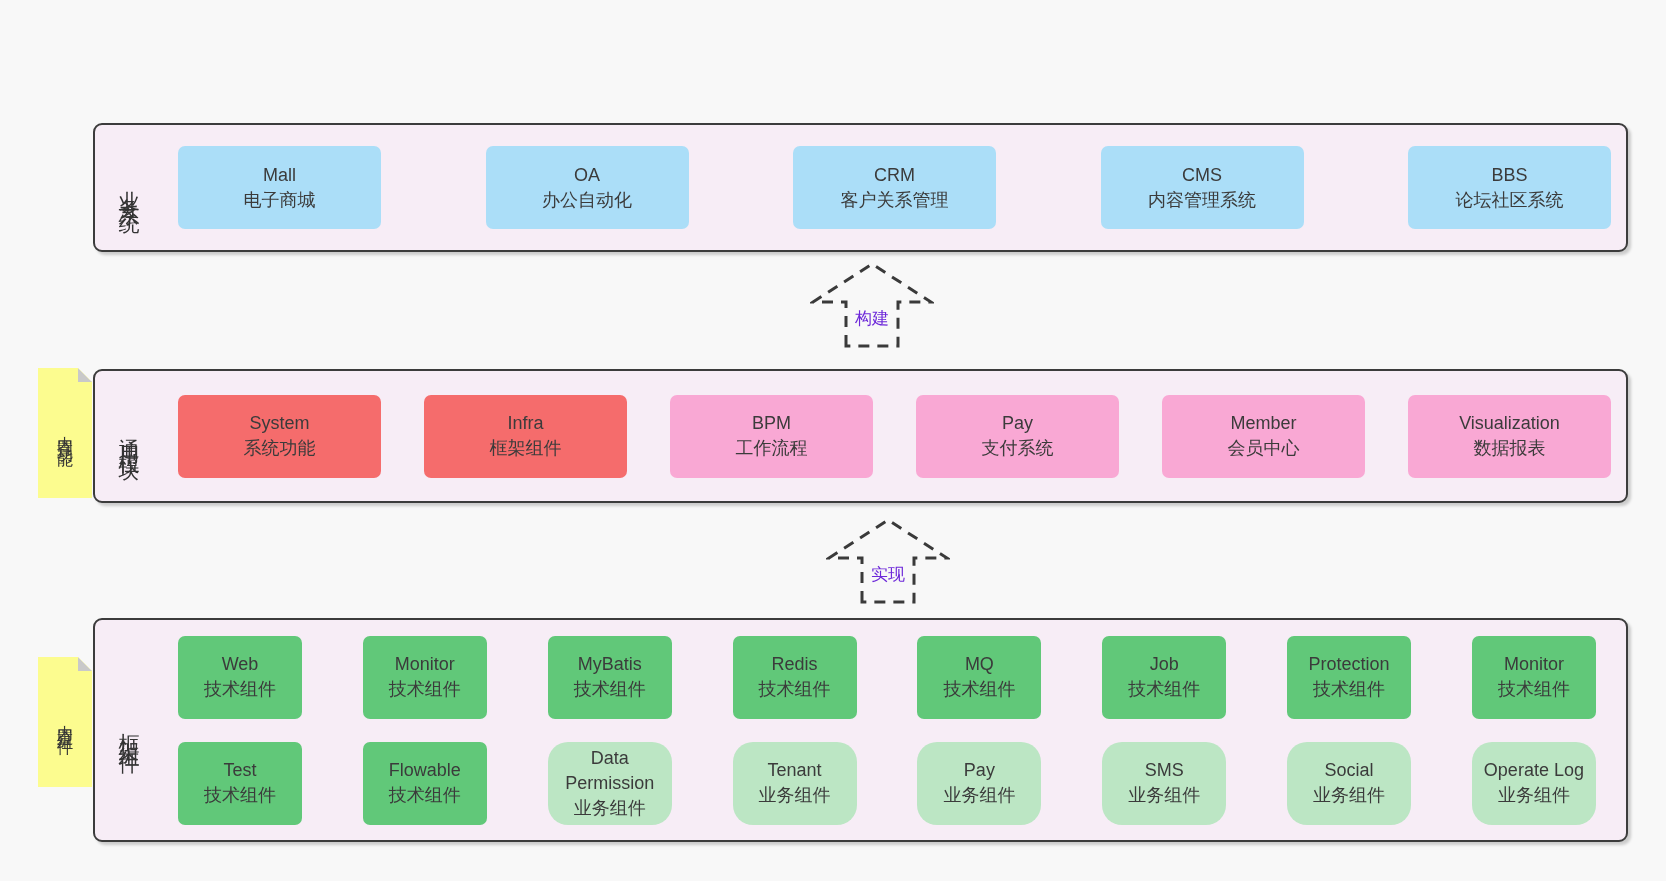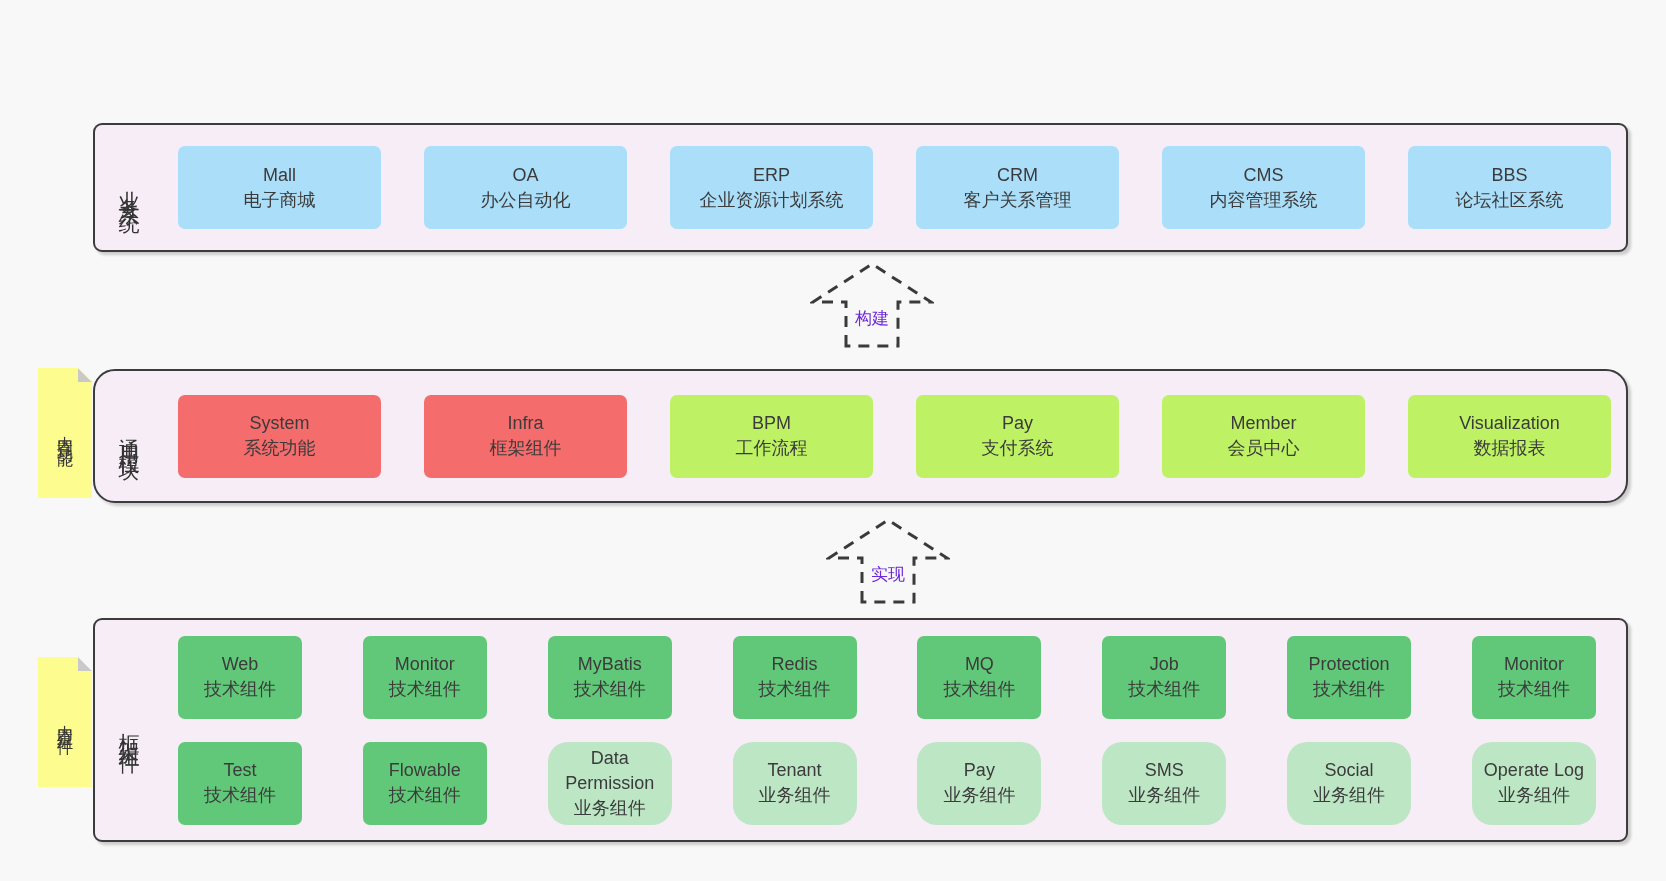--- a/index.html
+++ b/index.html
@@ -21,21 +21,21 @@
     border:2px solid #3c3c3c;
     border-radius:9px;
     box-shadow:3px 3px 3px rgba(0,0,0,0.18);
     display:flex;
     align-items:center;
     box-sizing:border-box;
     padding-left:14px;
     z-index:2;
   }
   .panel-business   { top:123px; height:129px; }
-  .panel-modules    { top:369px; height:134px;border-radius:22px; }
+  .panel-modules    { top:369px; height:134px; }
   .panel-components { top:618px; height:224px; }
 
   .side-label {
     writing-mode:vertical-rl;
     text-orientation:upright;
     font-size:21px;
     letter-spacing:7px;
     line-height:32px;
     color:#333;
     flex:0 0 34px;
@@ -59,21 +59,21 @@
     text-align:center;
     font-size:18px;
     line-height:25px;
     padding:2px 8px;
     box-sizing:border-box;
   }
   .box-lg { width:203px; }
   .box-sm { width:124px; }
   .blue       { background:#abdef8; }
   .red        { background:#f56c6c; }
-  .pink       { background:#bef264; }
+  .pink       { background:#f9a8d4; }
   .green      { background:#61c879; }
   .lightgreen { background:#bce6c4;border-radius:20px; }
   .box .t, .box .s { width:100%; }
 
   
   .arrow { position:absolute; width:124px; height:86px; z-index:1; }
   .arrow-build     { left:810px; top:262px; }
   .arrow-implement { left:826px; top:518px; }
   .arrow svg { position:absolute; inset:0; }
   .arrow-label {
@@ -129,24 +129,20 @@
       <div class="row row-wide">
         <div class="box box-lg blue">
           <div class="t">Mall</div>
           <div class="s">电子商城</div>
         </div>
         <div class="box box-lg blue">
           <div class="t">OA</div>
           <div class="s">办公自动化</div>
         </div>
         <div class="box box-lg blue">
-          <div class="t">ERP</div>
-          <div class="s">企业资源计划系统</div>
-        </div>
-        <div class="box box-lg blue">
           <div class="t">CRM</div>
           <div class="s">客户关系管理</div>
         </div>
         <div class="box box-lg blue">
           <div class="t">CMS</div>
           <div class="s">内容管理系统</div>
         </div>
         <div class="box box-lg blue">
           <div class="t">BBS</div>
           <div class="s">论坛社区系统</div>

